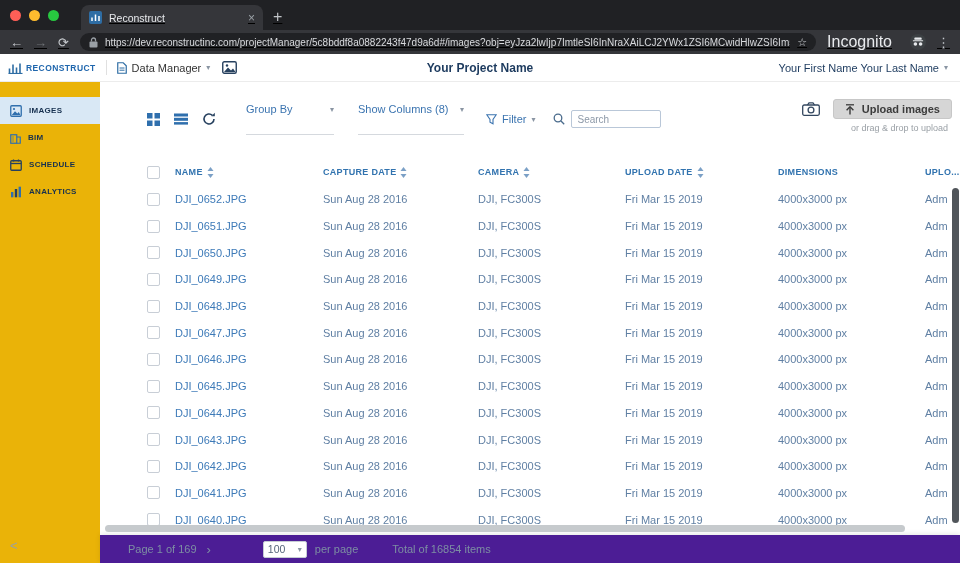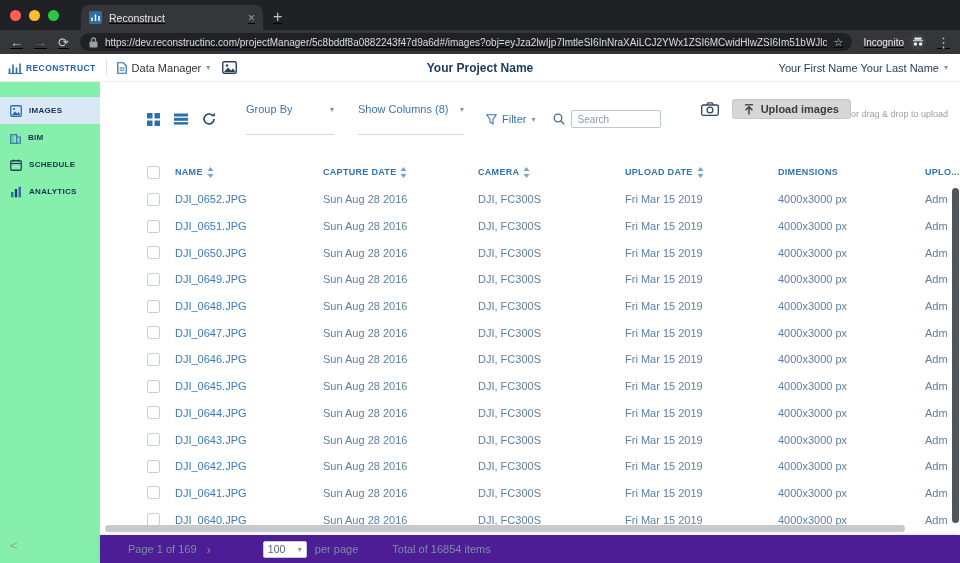--- a/index.html
+++ b/index.html
@@ -15,54 +15,54 @@
   .tab-title { color:#e8eaed; font-size:10.5px; flex:1; white-space:nowrap; overflow:hidden; }
   .tab-close { color:#9aa0a6; font-size:12px; line-height:1; cursor:default; }
   .newtab { color:#c0c3c7; font-size:16px; margin:0 0 4px 10px; }
 
   .urlbar { height:24px; background:#35363a; display:flex; align-items:center; gap:11px; padding:0 10px; }
   .nav-ico { color:#c6c9cd; font-size:13px; line-height:1; }
   .nav-ico.disabled { color:#6e7175; }
   .omnibox { flex:1; height:18px; background:#202124; border-radius:9px; display:flex; align-items:center; gap:7px; padding:0 9px; min-width:0; }
   .url-text { color:#d8dadd; font-size:10px; white-space:nowrap; overflow:hidden; flex:1; }
   .star { color:#c6c9cd; font-size:11px; }
-  .incog { display:flex; align-items:center; gap:6px; color:#e8eaed; font-size:10px; }
+  .incog { display:flex; align-items:center; gap:18px; color:#e8eaed; font-size:16px; }
   .menu-dots { color:#c6c9cd; font-size:13px; }
 
   
   .app { position:absolute; top:54px; left:0; right:0; bottom:0; background:#fff; }
 
   .app-header { position:relative; height:28px; border-bottom:1px solid #ececec; display:flex; align-items:center; padding:0 12px 0 8px; }
   .brand { display:flex; align-items:center; gap:3px; color:#1f66ad; font-weight:bold; font-size:8.5px; letter-spacing:.4px; }
   .hdr-div { width:1px; height:15px; background:#e0e0e0; margin:0 10px; }
   .dm { display:flex; align-items:center; gap:5px; font-size:11px; color:#333; }
   .caret { font-size:8px; color:#8a95a3; }
   .hdr-ico-btn { margin-left:12px; display:flex; align-items:center; }
   .project-title { position:absolute; left:50%; transform:translateX(-50%); font-weight:bold; font-size:12px; color:#1c3a5e; white-space:nowrap; }
   .user { margin-left:auto; display:flex; align-items:center; gap:5px; font-size:11px; color:#1c3a5e; }
 
-  .sidebar { position:absolute; top:28px; left:0; width:100px; bottom:0; background:#86efac; }
+  .sidebar { position:absolute; top:28px; left:0; width:100px; bottom:0; background:#eab308; }
   .side-item { display:flex; align-items:center; gap:7px; height:27px; padding-left:10px; font-size:8px; font-weight:bold; letter-spacing:.3px; color:#16304f; cursor:default; }
   .side-item:first-child { margin-top:15px; }
   .side-item.active { background:#d9e8f5; }
   .collapse { position:absolute; left:10px; bottom:10px; color:#9aa0a6; font-size:13px; }
 
   .main { position:absolute; top:28px; left:100px; right:0; bottom:28px; overflow:hidden; }
 
   .toolbar { position:absolute; top:21px; left:47px; display:flex; align-items:center; }
   .tb-ico { display:flex; align-items:center; margin-right:14px; }
   .sel { display:flex; align-items:center; justify-content:space-between; border-bottom:1px solid #d5d9de; padding-bottom:19px; margin-left:16px; color:#3b74b0; font-size:11px; }
   .sel.groupby { width:88px; }
   .sel.columns { width:106px; margin-left:24px; }
   .filter { display:flex; align-items:center; gap:5px; margin-left:22px; color:#3b74b0; font-size:11px; }
   .searchwrap { display:flex; align-items:center; gap:6px; margin-left:18px; }
   .search-input { width:90px; height:18px; border:1px solid #b9c7d8; border-radius:2px; font-size:10px; padding:0 5px; color:#3b4a5d; font-family:"Liberation Sans",sans-serif; }
   .search-input::placeholder { color:#8d99a8; }
 
-  .upload-zone { position:absolute; top:17px; right:8px; display:flex; flex-direction:row; align-items:flex-end; }
+  .upload-zone { position:absolute; top:17px; right:8px; display:flex; flex-direction:column; align-items:flex-end; }
   .upload-row { display:flex; align-items:center; gap:13px; }
   .upload-btn { display:flex; align-items:center; gap:7px; background:#d6d6d6; border:1px solid #c7c7c7; border-radius:3px; padding:3px 11px; font-size:11px; font-weight:bold; color:#3c3c3c; }
   .drop-hint { font-size:9px; color:#9aa0a6; margin:4px 4px 0 0; }
 
   .grid-row { display:grid; grid-template-columns:28px 148px 155px 147px 153px 147px 130px; align-items:center; padding-left:47px; }
   .thead { position:absolute; top:82px; left:0; right:0; height:16px; }
   .th { display:flex; align-items:center; gap:4px; font-size:9px; font-weight:bold; letter-spacing:.3px; color:#3173af; white-space:nowrap; overflow:hidden; }
   .tbody { position:absolute; top:104px; left:0; right:0; bottom:0; }
   .trow { height:26.7px; }
   .cell { font-size:11px; color:#5f7fa3; white-space:nowrap; overflow:hidden; }

